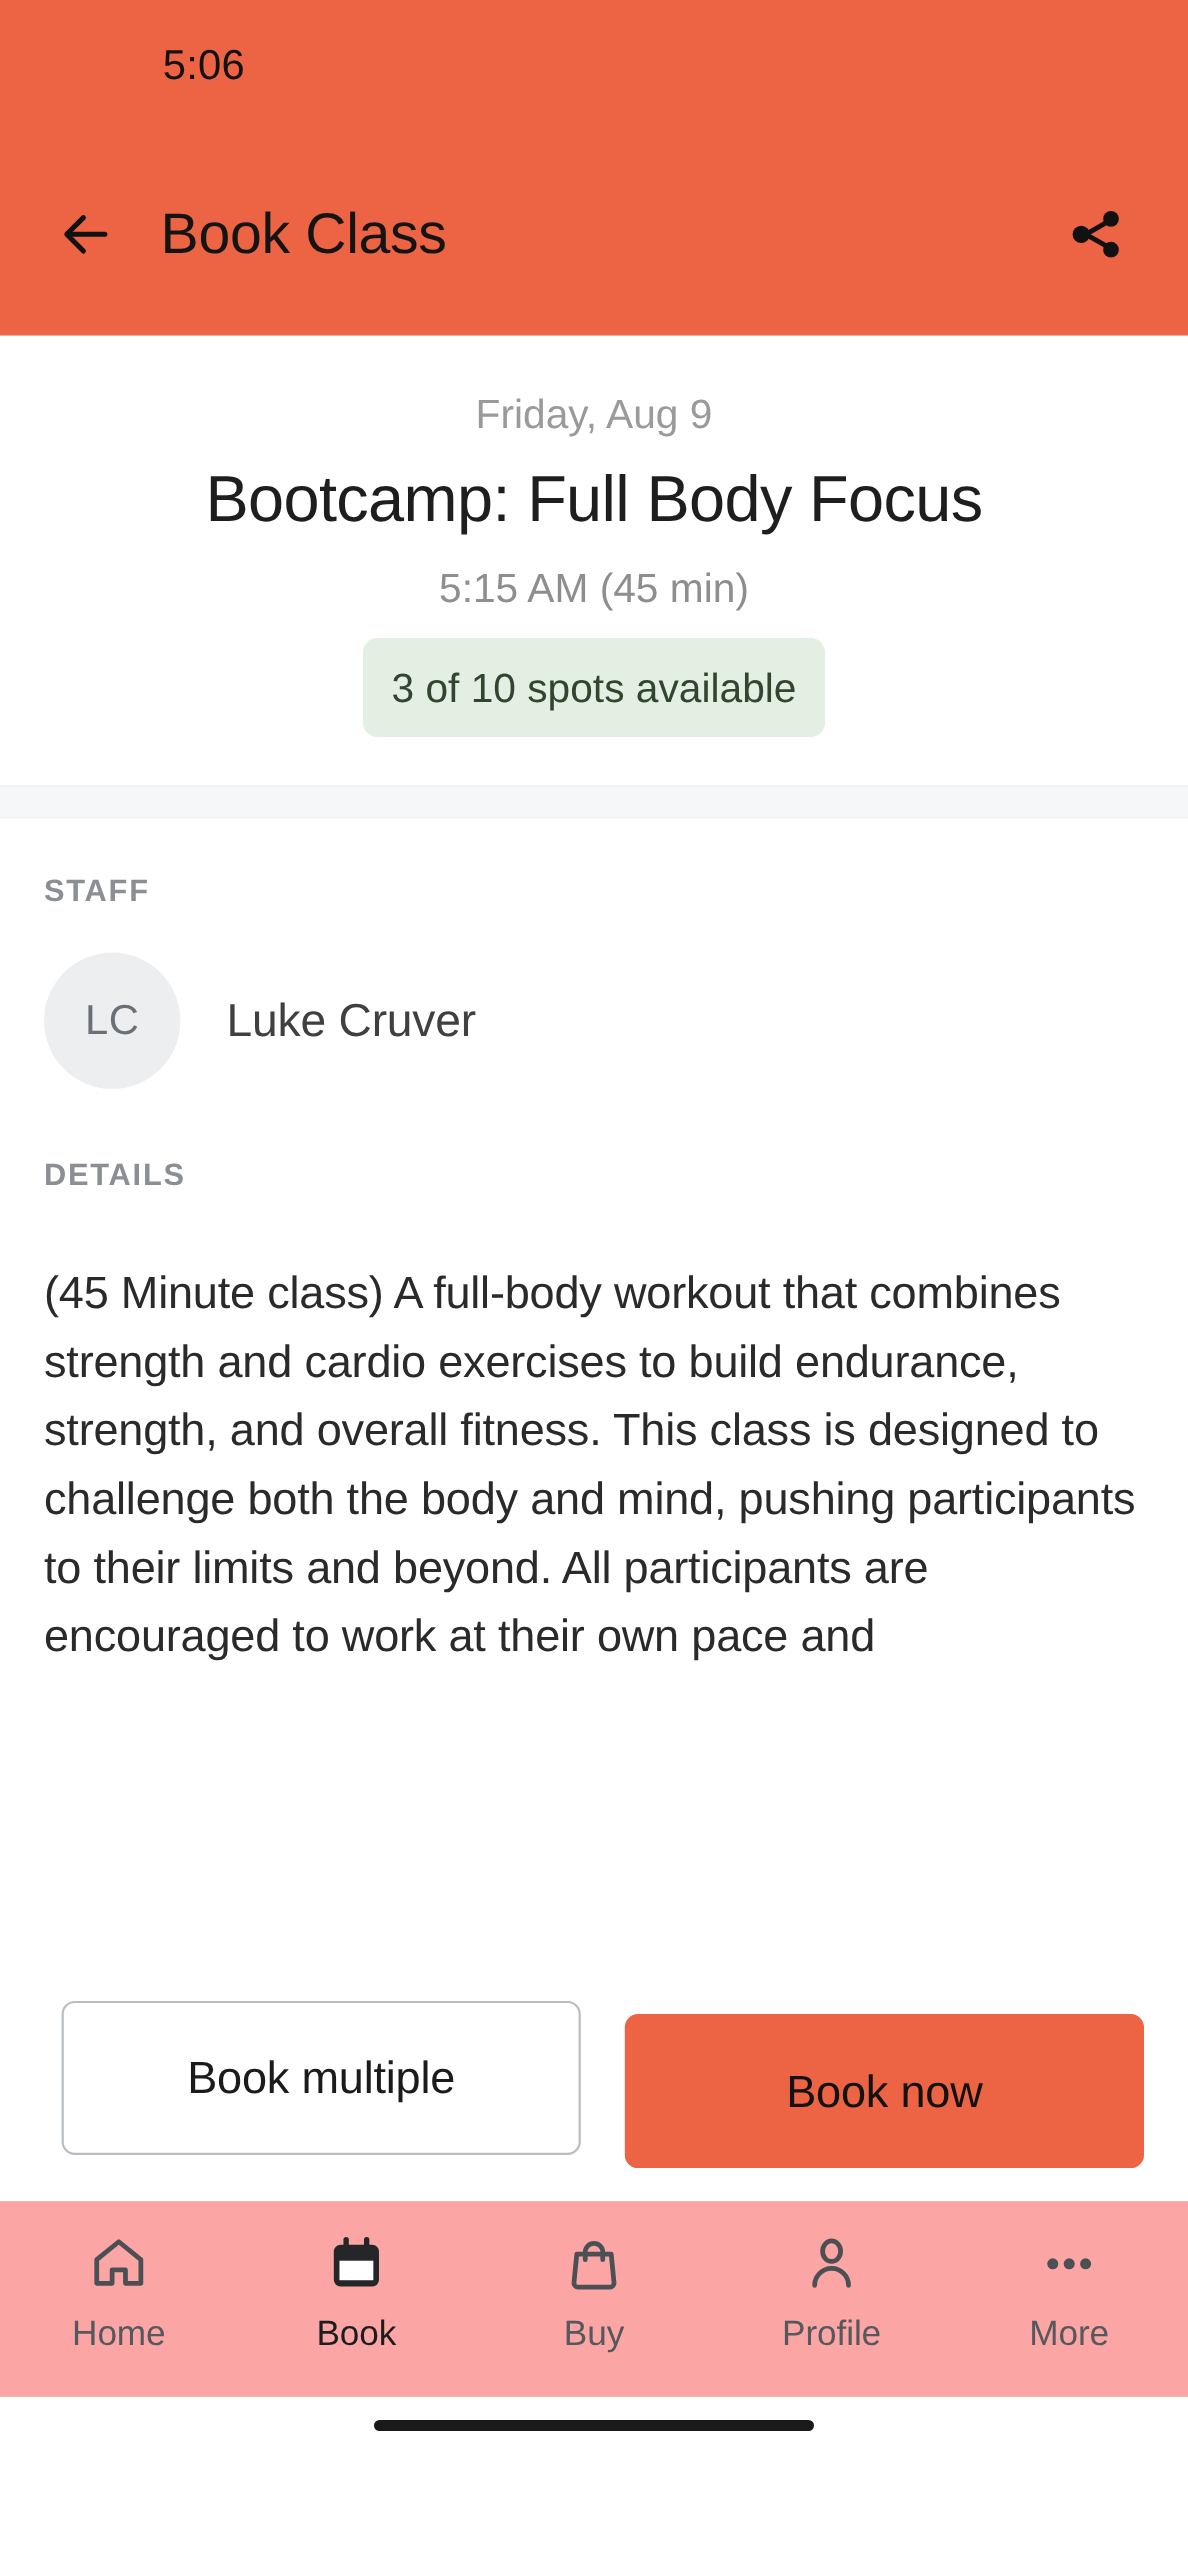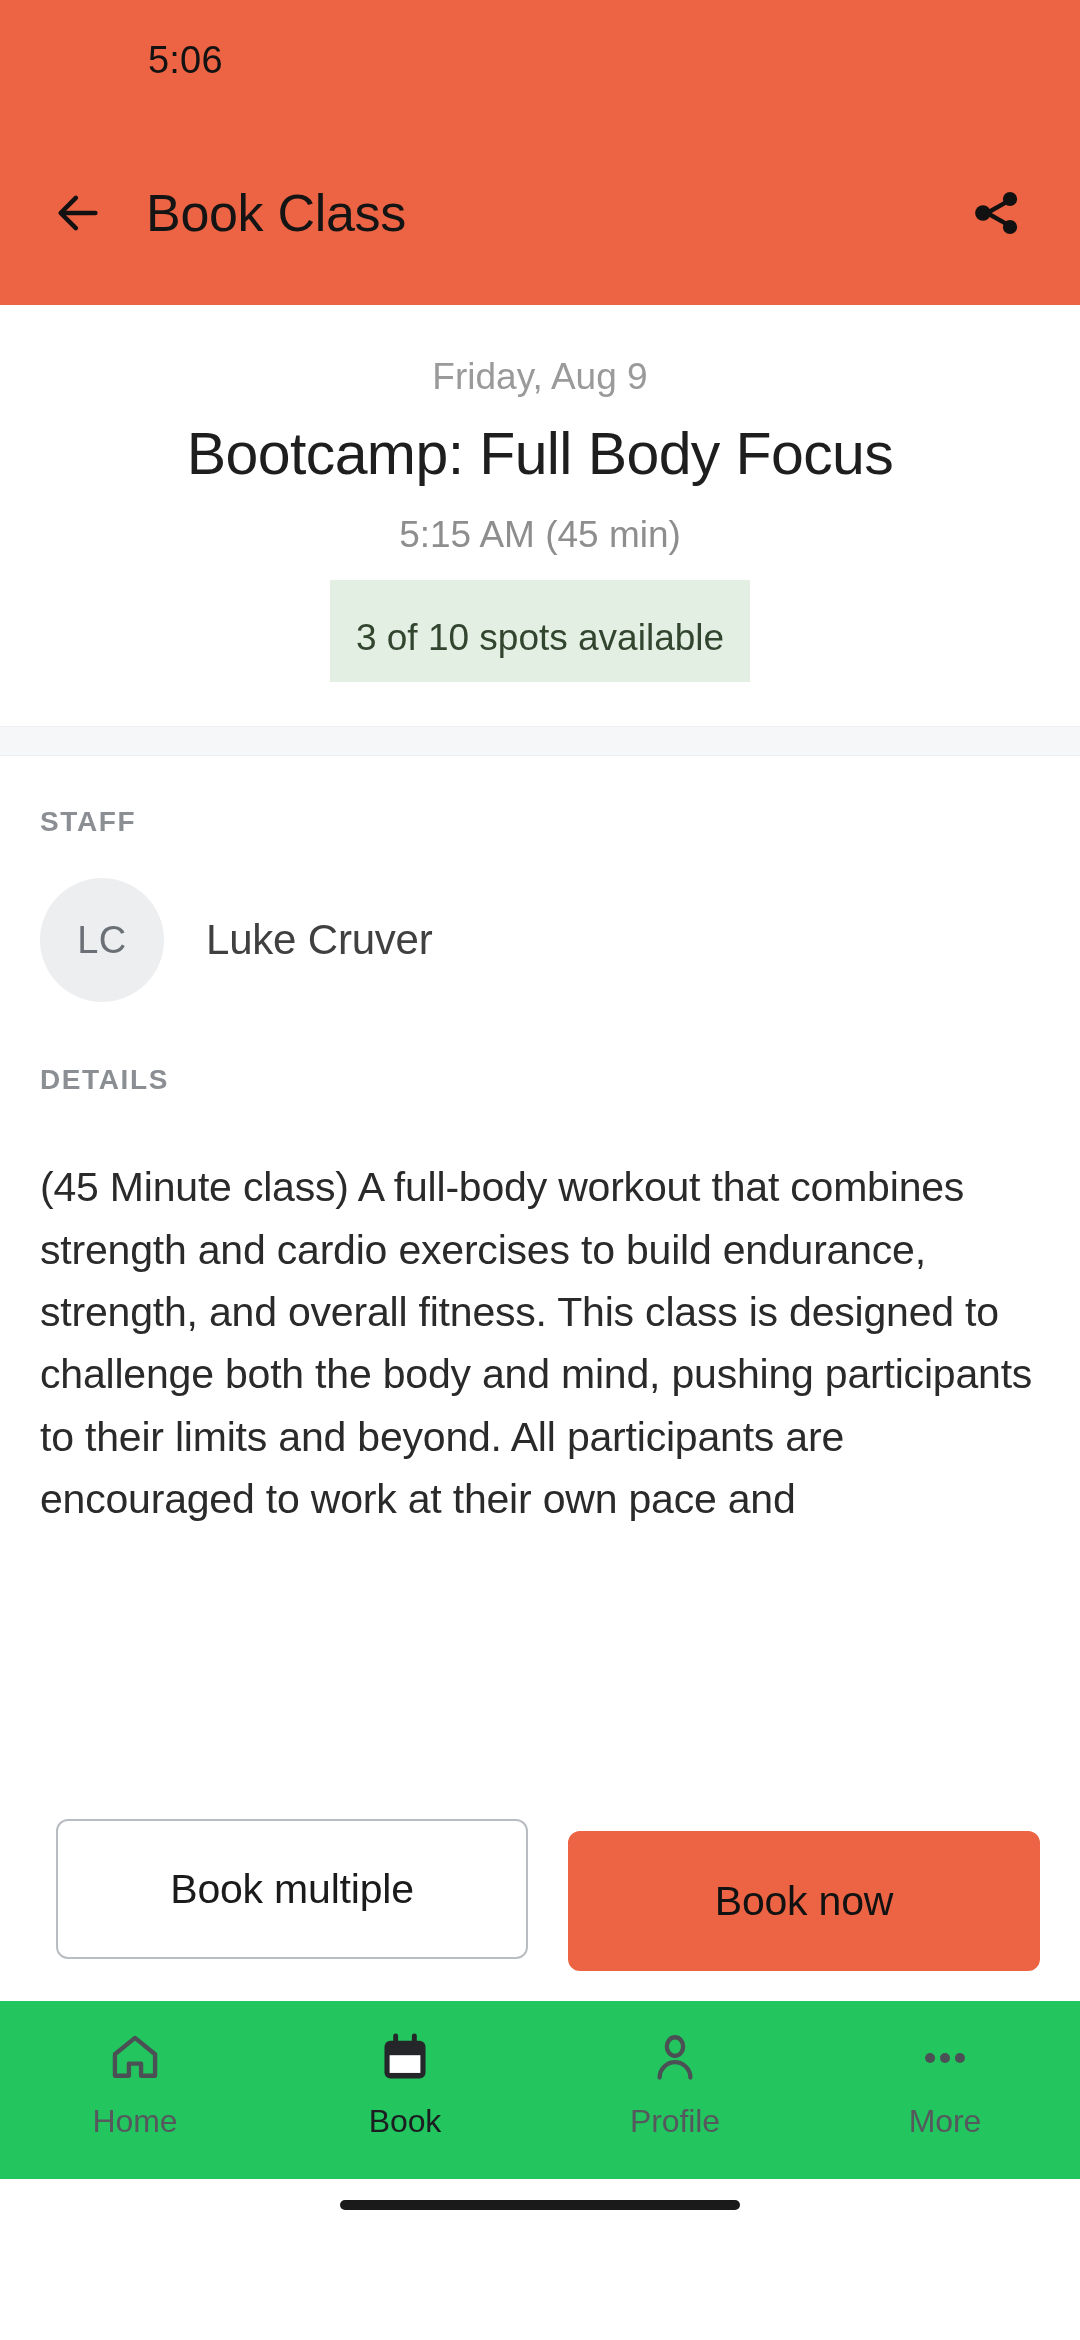--- a/index.html
+++ b/index.html
@@ -105,22 +105,22 @@
     margin-top: 26px;
     line-height: 1.2;
   }
   .spots-badge {
     display: inline-block;
     margin-top: 22px;
     background: #E2EFE2;
     color: #31452f;
     font-size: 37px;
     line-height: 1.2;
-    padding: 36px 26px 22px 26px;
-    border-radius: 0;
+    padding: 24px 26px 22px 26px;
+    border-radius: 13px;
   }
 
   
   .band {
     height: 30px;
     background: #F6F7F9;
     border-top: 1px solid #eceef1;
     border-bottom: 1px solid #eceef1;
     flex: 0 0 auto;
   }
@@ -207,21 +207,21 @@
     margin-top: 12px;
   }
 
   
   .bottomnav {
     flex: 0 0 auto;
     height: 178px;
     display: flex;
     align-items: flex-start;
     padding-top: 26px;
-    background: #22c55e;
+    background: #fca5a5;
   }
   .nav-item {
     flex: 1 1 0;
     display: flex;
     flex-direction: column;
     align-items: center;
     cursor: pointer;
     gap: 14px;
   }
   .nav-icon {
@@ -333,20 +333,29 @@
         <svg width="56" height="56" viewBox="0 0 24 24">
           <rect x="3.2" y="4.6" width="17.6" height="16.2" rx="2.6" fill="#24262a"></rect>
           <rect x="5.4" y="10.8" width="13.2" height="7.6" fill="#ffffff"></rect>
           <line x1="8" y1="2.6" x2="8" y2="5.6" stroke="#24262a" stroke-width="2.1" stroke-linecap="round"></line>
           <line x1="16" y1="2.6" x2="16" y2="5.6" stroke="#24262a" stroke-width="2.1" stroke-linecap="round"></line>
         </svg>
       </div>
       <div class="nav-label">Book</div>
     </div>
 
+    <div class="nav-item">
+      <div class="nav-icon">
+        <svg width="56" height="56" viewBox="0 0 24 24" fill="none" stroke="#4b5055" stroke-width="1.85" stroke-linecap="round" stroke-linejoin="round">
+          <path d="M5.3 8.2h13.4l1.1 11.1a1.6 1.6 0 0 1-1.6 1.8H5.8a1.6 1.6 0 0 1-1.6-1.8z"></path>
+          <path d="M8.6 10.4V7.4a3.4 3.4 0 0 1 6.8 0v3"></path>
+        </svg>
+      </div>
+      <div class="nav-label">Buy</div>
+    </div>
 
     <div class="nav-item">
       <div class="nav-icon">
         <svg width="56" height="56" viewBox="0 0 24 24" fill="none" stroke="#4b5055" stroke-width="1.85" stroke-linecap="round" stroke-linejoin="round">
           <ellipse cx="12" cy="7.1" rx="3.5" ry="4"></ellipse>
           <path d="M5.4 20.4a6.6 6.6 0 0 1 13.2 0"></path>
         </svg>
       </div>
       <div class="nav-label">Profile</div>
     </div>

